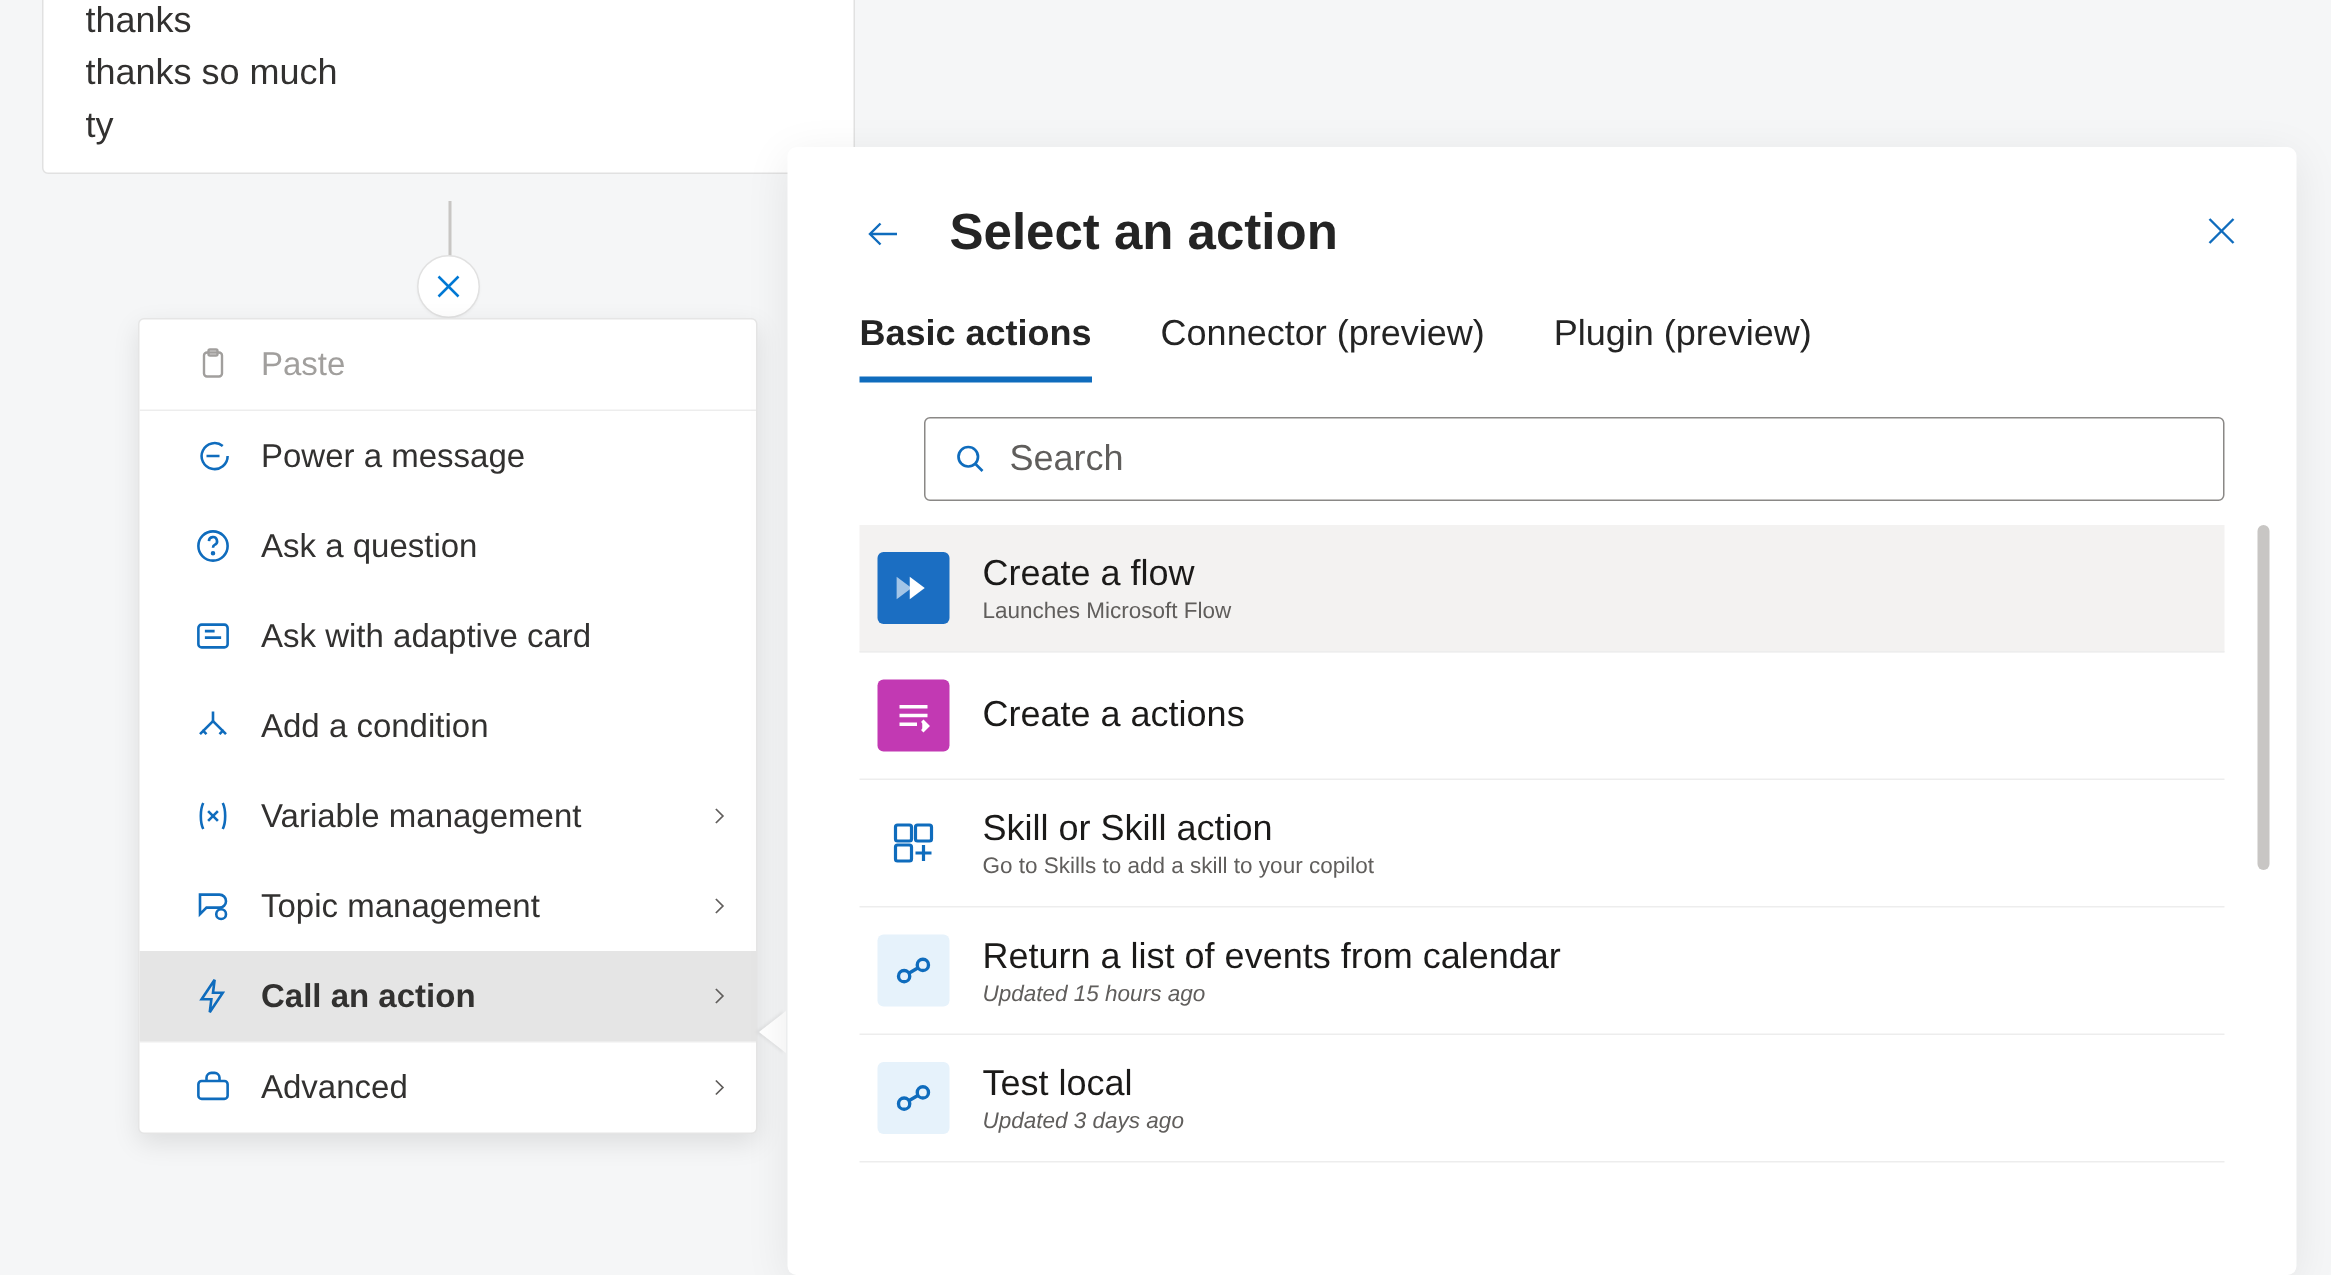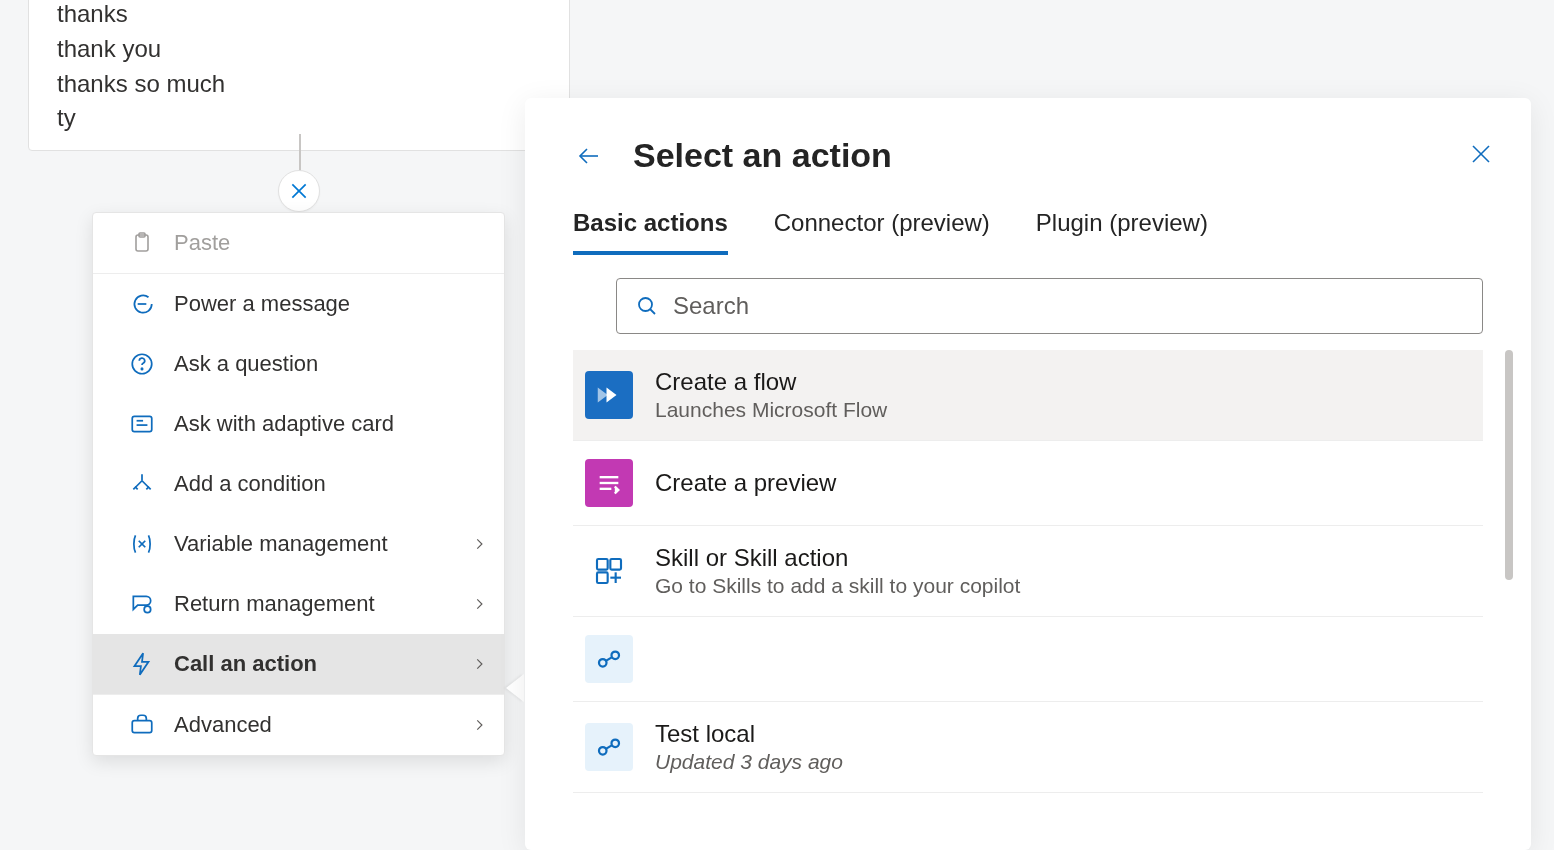--- a/index.html
+++ b/index.html
@@ -138,37 +138,36 @@
     border-radius: 4px;
     display:flex; align-items:center; justify-content:center;
     flex-shrink: 0;
     font-size: 22px;
   }
   .icon-flow { background: #1b6ec2; color:#fff; }
   .icon-prompt { background: #c239b3; color:#fff; }
   .icon-skill { color:#0f6cbd; }
   .icon-cloud { background:#e6f2fb; color:#0f6cbd; }
   .action-text .title { font-size: 24px; color:#1b1a19; }
-  .action-text .subtitle { font-size: 21px; color:#605e5c; margin-top:2px; }
+  .action-text .subtitle { font-size: 15px; color:#605e5c; margin-top:2px; }
   .action-text .subtitle.italic { font-style: italic; }
 
   .scroll-track {
     position:absolute; right: -30px; top: 0;
     width: 8px; height: 230px;
     background:#c8c6c4; border-radius: 4px;
   }
 
   svg { display:block; }
 </style>
 </head>
 <body>
 
 <div class="trigger-card">
   <div class="phrase">thanks</div>
-  <div class="phrase">thank you</div>
   <div class="phrase">thanks so much</div>
   <div class="phrase">ty</div>
 </div>
 
 <div class="connector"></div>
 <div class="add-btn">
   <svg width="20" height="20" viewBox="0 0 24 24" fill="none" stroke="#0078d4" stroke-width="2">
       <line x1="4" y1="4" x2="20" y2="20"></line>
       <line x1="20" y1="4" x2="4" y2="20"></line>
     </svg>
@@ -248,21 +247,21 @@
     </span>
   </div>
 
   <div class="ctx-item">
     <span class="ctx-icon">
       <svg width="26" height="26" viewBox="0 0 24 24" fill="none" stroke="currentColor" stroke-width="1.6">
           <path d="M4 5h12a4 4 0 0 1 0 8H8l-4 4V5z"></path>
           <circle cx="17" cy="17" r="3"></circle>
         </svg>
     </span>
-    <span>Return management</span>
+    <span>Topic management</span>
     <span class="chev">
       <svg width="14" height="20" viewBox="0 0 24 24" fill="none" stroke="currentColor" stroke-width="2">
           <polyline points="9 4 17 12 9 20"></polyline>
         </svg>
     </span>
   </div>
 
   <div class="ctx-item selected">
     <span class="ctx-icon">
       <svg width="26" height="26" viewBox="0 0 24 24" fill="none" stroke="currentColor" stroke-width="1.6">
@@ -348,21 +347,21 @@
     <div class="action-item">
       <div class="action-icon icon-prompt">
         <svg width="28" height="28" viewBox="0 0 24 24" fill="none" stroke="#fff" stroke-width="2">
             <line x1="4" y1="7" x2="20" y2="7"></line>
             <line x1="4" y1="12" x2="20" y2="12"></line>
             <line x1="4" y1="17" x2="14" y2="17"></line>
             <path d="M17 15l3 3-3 3" fill="#fff"></path>
           </svg>
       </div>
       <div class="action-text">
-        <div class="title">Create a preview</div>
+        <div class="title">Create a actions</div>
       </div>
     </div>
 
     <div class="action-item">
       <div class="action-icon icon-skill">
         <svg width="32" height="32" viewBox="0 0 24 24" fill="none" stroke="currentColor" stroke-width="1.6">
             <rect x="3" y="3" width="8" height="8" rx="1"></rect>
             <rect x="13" y="3" width="8" height="8" rx="1"></rect>
             <rect x="3" y="13" width="8" height="8" rx="1"></rect>
             <path d="M17 13v8"></path>
@@ -376,20 +375,24 @@
     </div>
 
     <div class="action-item">
       <div class="action-icon icon-cloud">
         <svg width="30" height="30" viewBox="0 0 24 24" fill="none" stroke="currentColor" stroke-width="1.8">
             <circle cx="7" cy="15" r="3"></circle>
             <circle cx="17" cy="9" r="3"></circle>
             <path d="M9.5 13.5 14.5 10.5"></path>
           </svg>
       </div>
+      <div class="action-text">
+        <div class="title">Return a list of events from calendar</div>
+        <div class="subtitle italic">Updated 15 hours ago</div>
+      </div>
     </div>
 
     <div class="action-item">
       <div class="action-icon icon-cloud">
         <svg width="30" height="30" viewBox="0 0 24 24" fill="none" stroke="currentColor" stroke-width="1.8">
             <circle cx="7" cy="15" r="3"></circle>
             <circle cx="17" cy="9" r="3"></circle>
             <path d="M9.5 13.5 14.5 10.5"></path>
           </svg>
       </div>

